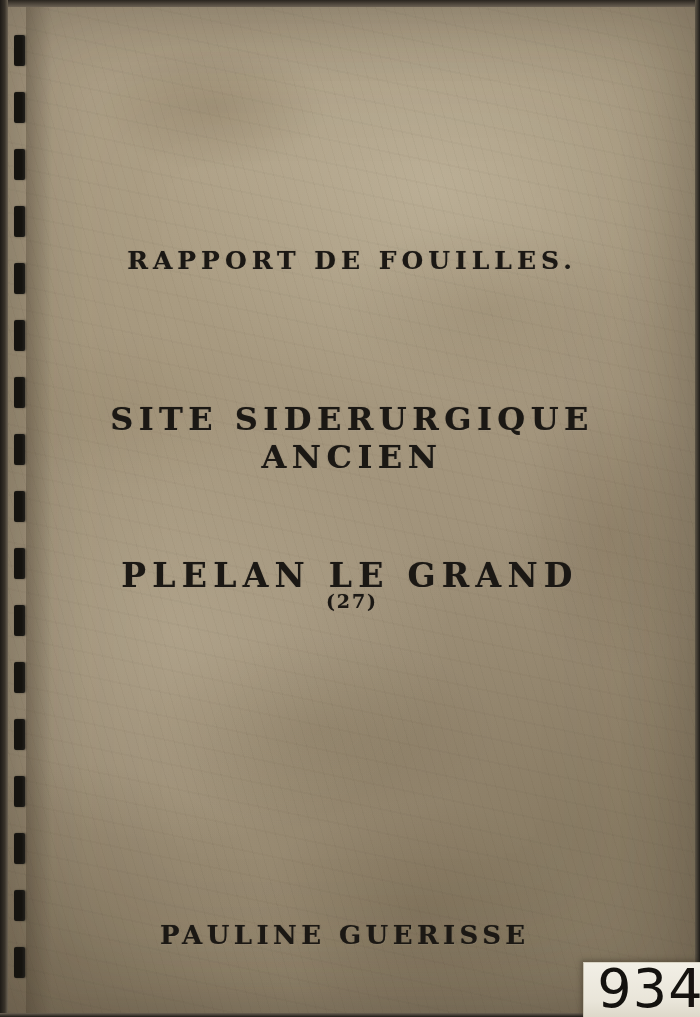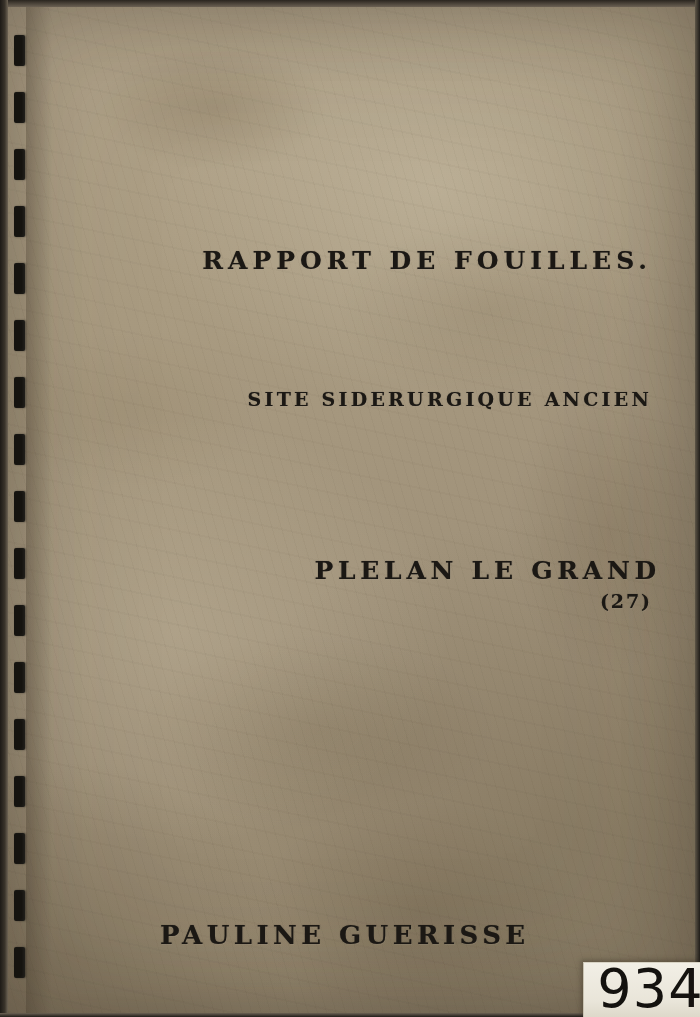--- a/index.html
+++ b/index.html
@@ -103,43 +103,43 @@
     position: absolute;
     left: 26px; top: 7px;
     width: 26px; height: 1006px;
     background: linear-gradient(to right, rgba(60,50,36,0.30), rgba(60,50,36,0));
     pointer-events: none;
   }
 
   
   .typed {
     position: absolute;
-    text-align: right;
+    text-align: center;
     color: #1b1814;
     font-family: "DejaVu Serif", serif;
     font-weight: 700;
     letter-spacing: 0.16em;
     text-shadow:
       0 0 1px rgba(30,26,20,0.55),
       0.5px 0.5px 0 rgba(255,250,235,0.10);
     -webkit-font-smoothing: antialiased;
   }
   #title-report {
     left: 52px; top: 246px; width: 600px;
     font-size: 25px;
     letter-spacing: 0.20em;
   }
   #title-site {
-    left: 52px; top: 388px; width: 600px;
-    font-size: 19px;
+    left: 52px; top: 400px; width: 600px;
+    font-size: 32px;
     letter-spacing: 0.17em;
   }
   #title-place {
-    left: 61px; top: 556px; width: 600px;
-    font-size: 25px;
+    left: 50px; top: 556px; width: 600px;
+    font-size: 33px;
     letter-spacing: 0.19em;
   }
   #title-dept {
     left: 52px; top: 590px; width: 600px;
     font-size: 19px;
     letter-spacing: 0.10em;
   }
   #author {
     left: 160px; top: 920px; width: 500px;
     font-size: 26px;

